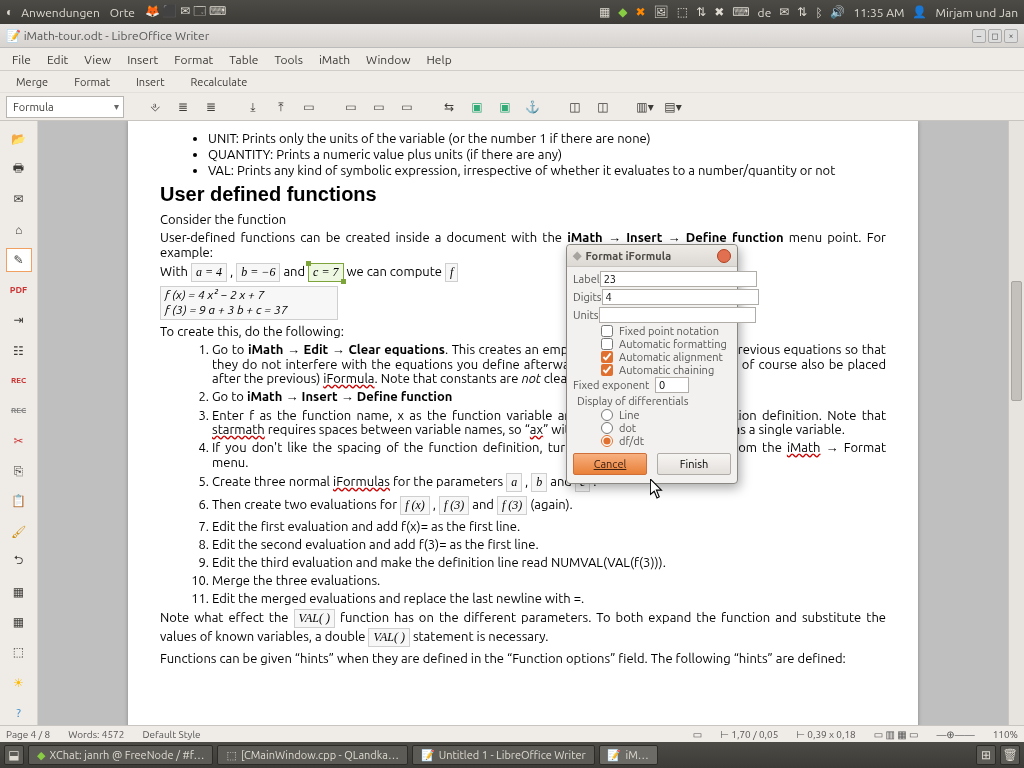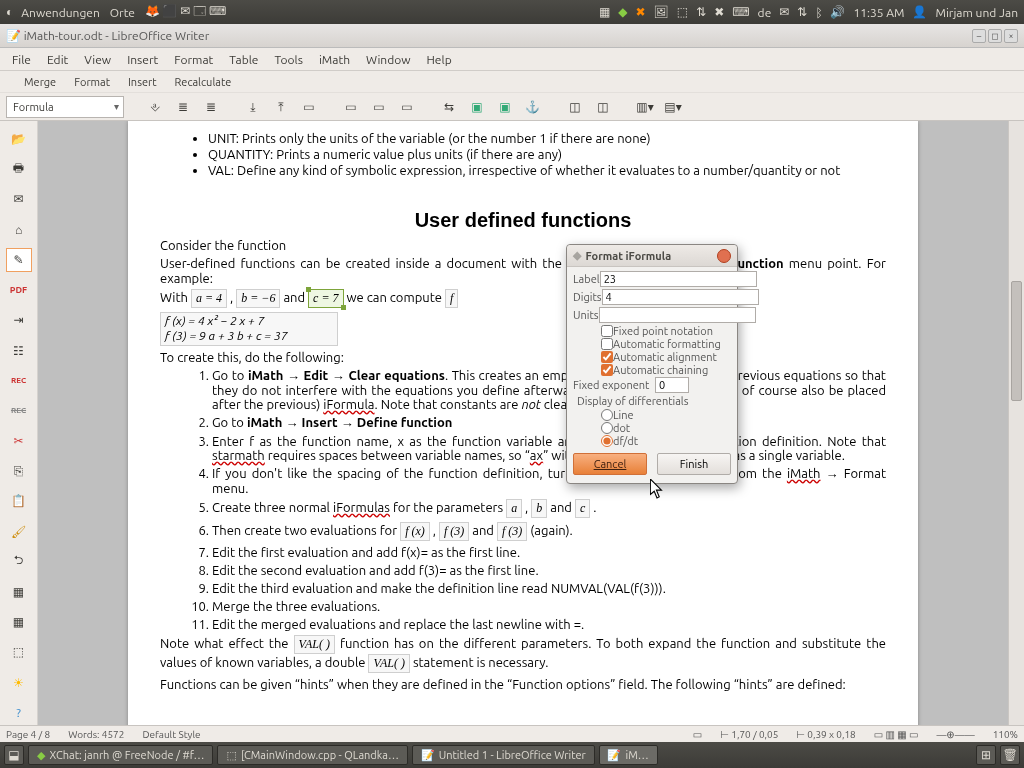--- a/index.html
+++ b/index.html
@@ -10,56 +10,56 @@
 .top-panel .pitem { margin-right:10px; cursor:default; }
 .top-panel .icons { margin-left:auto; display:flex; align-items:center; gap:8px; }
 
 .titlebar { height:24px; background:linear-gradient(#e7e5e4,#d7d3cf); display:flex; align-items:center; padding:0 6px; font-size:12px; color:#555; border-bottom:1px solid #bbb; }
 .titlebar .winbtns { margin-left:auto; display:flex; gap:2px; }
 .titlebar .winbtns span { width:14px; height:14px; background:#ddd; border:1px solid #aaa; border-radius:2px; display:inline-flex; align-items:center; justify-content:center; font-size:9px; }
 
 .menubar { height:23px; background:#efebe7; border-bottom:1px solid #d0ccc8; display:flex; align-items:center; padding:0 4px; }
 .menubar span { padding:3px 8px; cursor:default; }
 
-.subbar { height:22px; background:#efebe7; display:flex; align-items:center; padding:0 24px; gap:18px; font-size:11px; border-bottom:1px solid #e3dfdb; }
+.subbar { height:22px; background:#efebe7; display:flex; align-items:center; padding:0 16px; gap:26px; font-size:11px; border-bottom:1px solid #e3dfdb; }
 
 .toolrow { height:28px; background:#efebe7; border-bottom:1px solid #c8c4c0; display:flex; align-items:center; padding:2px 6px; gap:6px; }
 .combo { height:22px; border:1px solid #b8b4b0; background:#fff; display:flex; align-items:center; padding:0 18px 0 6px; min-width:118px; position:relative; font-size:11px; }
 .combo::after { content:"▾"; position:absolute; right:4px; font-size:10px; color:#666; }
 .tbtn { width:22px; height:22px; border:1px solid transparent; display:flex; align-items:center; justify-content:center; background:transparent; }
 .toolspacer { width:8px; }
 
 .workspace { display:flex; height:calc(768px - 24px - 24px - 23px - 22px - 28px - 17px - 26px); }
 .sidebar { width:38px; background:#efebe7; border-right:1px solid #d6d2ce; display:flex; flex-direction:column; align-items:center; padding-top:6px; gap:6px; }
 .sidebar .sbtn { width:26px; height:26px; display:flex; align-items:center; justify-content:center; }
 .sidebar .sbtn.active { border:1px solid #f0a060; background:#fff; }
 .docarea { flex:1; background:#bfbfbf; overflow:hidden; position:relative; }
 .page { margin:0 auto; width:790px; background:#fff; box-shadow:0 0 4px rgba(0,0,0,.3); padding:10px 32px 40px 32px; font-family:"Liberation Serif","Times New Roman",serif; font-size:13px; color:#000; min-height:640px; }
 .page ul { list-style:disc; margin-left:48px; }
 .page ul li { margin-bottom:2px; }
-.page h2 { font-family:"Liberation Sans",sans-serif; font-weight:bold; font-size:20px; margin:32px 0 6px 0;text-align:center; }
+.page h2 { font-family:"Liberation Sans",sans-serif; font-weight:bold; font-size:20px; margin:6px 0 6px 0; }
 .page p { text-align:justify; margin-bottom:4px; }
 .page .eqbox { display:inline-block; border:1px solid #cfcfcf; background:#f7f7f7; padding:1px 4px; font-style:italic; font-family:"Liberation Serif",serif; font-size:12px; }
 .page .eqbox.sel { border:1px solid #7da43a; background:#eef7e2; position:relative; }
 .page .eqbox.sel::before, .page .eqbox.sel::after { content:""; position:absolute; width:5px; height:5px; background:#7da43a; }
 .page .eqbox.sel::before { left:-3px; top:-3px; }
 .page .eqbox.sel::after  { right:-3px; bottom:-3px; }
 .page ol { margin-left:52px; }
 .page ol li { margin-bottom:4px; text-align:justify; }
 .page u { text-decoration:underline; text-decoration-color:#c00; text-decoration-style:wavy; }
 
 .dialog { position:absolute; left:528px; top:123px; width:172px; background:#f2f1ef; border:1px solid #8a8682; border-radius:4px; box-shadow:2px 4px 12px rgba(0,0,0,.35); font-size:11px; }
 .dialog .dtitle { height:22px; background:linear-gradient(#eeeae6,#dcd8d4); border-bottom:1px solid #c8c4c0; display:flex; align-items:center; padding:0 6px; font-weight:bold; color:#4c4b46; border-radius:4px 4px 0 0; }
 .dialog .dtitle .dclose { margin-left:auto; width:14px; height:14px; background:#e07050; border-radius:7px; border:1px solid #b04020; }
 .dialog .dbody { padding:4px 6px 8px 6px; }
 .dialog .frow { display:flex; align-items:center; margin-bottom:2px; }
 .dialog .frow label { width:38px; color:#555; }
 .dialog input[type=text] { flex:1; height:16px; border:1px solid #b0aca8; background:#fff; font-size:11px; padding:0 3px; }
 .dialog input.narrow { width:34px; flex:none; }
-.dialog .chk, .dialog .rad { display:flex; align-items:center; margin:1px 0; color:#555;padding-left:28px; }
+.dialog .chk, .dialog .rad { display:flex; align-items:center; gap:6px; margin:1px 0; color:#555;padding-left:28px; }
 .dialog .chk input, .dialog .rad input { accent-color:#e07030; width:12px; height:12px; }
 .dialog .btnrow { display:flex; gap:10px; margin-top:6px; }
 .dialog button { flex:1; height:22px; border:1px solid #b0aca8; background:linear-gradient(#f7f5f3,#e3dfdb); font-size:11px; cursor:pointer; border-radius:2px; }
 .dialog button.primary { border-color:#d07038; background:linear-gradient(#f8b080,#e88038); color:#402010;text-decoration:underline; }
 
 .vscroll { width:16px; background:#e7e3df; border-left:1px solid #cac6c2; position:relative; }
 .vscroll .thumb { position:absolute; left:2px; right:2px; top:160px; height:120px; background:#c4c0bc; border:1px solid #a8a4a0; border-radius:2px; }
 
 .statusbar { height:17px; background:#efebe7; border-top:1px solid #c8c4c0; display:flex; align-items:center; font-size:10px; color:#555; padding:0 6px; gap:18px; }
 .statusbar .flex { flex:1; }
@@ -183,21 +183,21 @@
     <div class="sbtn">⬚</div>
     <div class="sbtn" style="color:#fb0">☀</div>
     <div class="sbtn" style="color:#38c">?</div>
   </div>
 
   <div class="docarea">
     <div class="page">
       <ul>
         <li>UNIT: Prints only the units of the variable (or the number 1 if there are none)</li>
         <li>QUANTITY: Prints a numeric value plus units (if there are any)</li>
-        <li>VAL: Define any kind of symbolic expression, irrespective of whether it evaluates to a number/quantity or not</li>
+        <li>VAL: Prints any kind of symbolic expression, irrespective of whether it evaluates to a number/quantity or not</li>
       </ul>
       <h2>User defined functions</h2>
       <p>Consider the function</p>
       <p>
         <span>User-defined functions can be created inside a document with the </span><b>iMath → Insert → Define function</b><span> menu point. For example:</span>
       </p>
       <p>
         <span>With </span><span class="eqbox">a = 4</span><span> , </span><span class="eqbox">b = −6</span><span> and </span><span class="eqbox sel">c = 7</span><span> we can compute </span><span class="eqbox">f</span>
       </p>
       <p>

